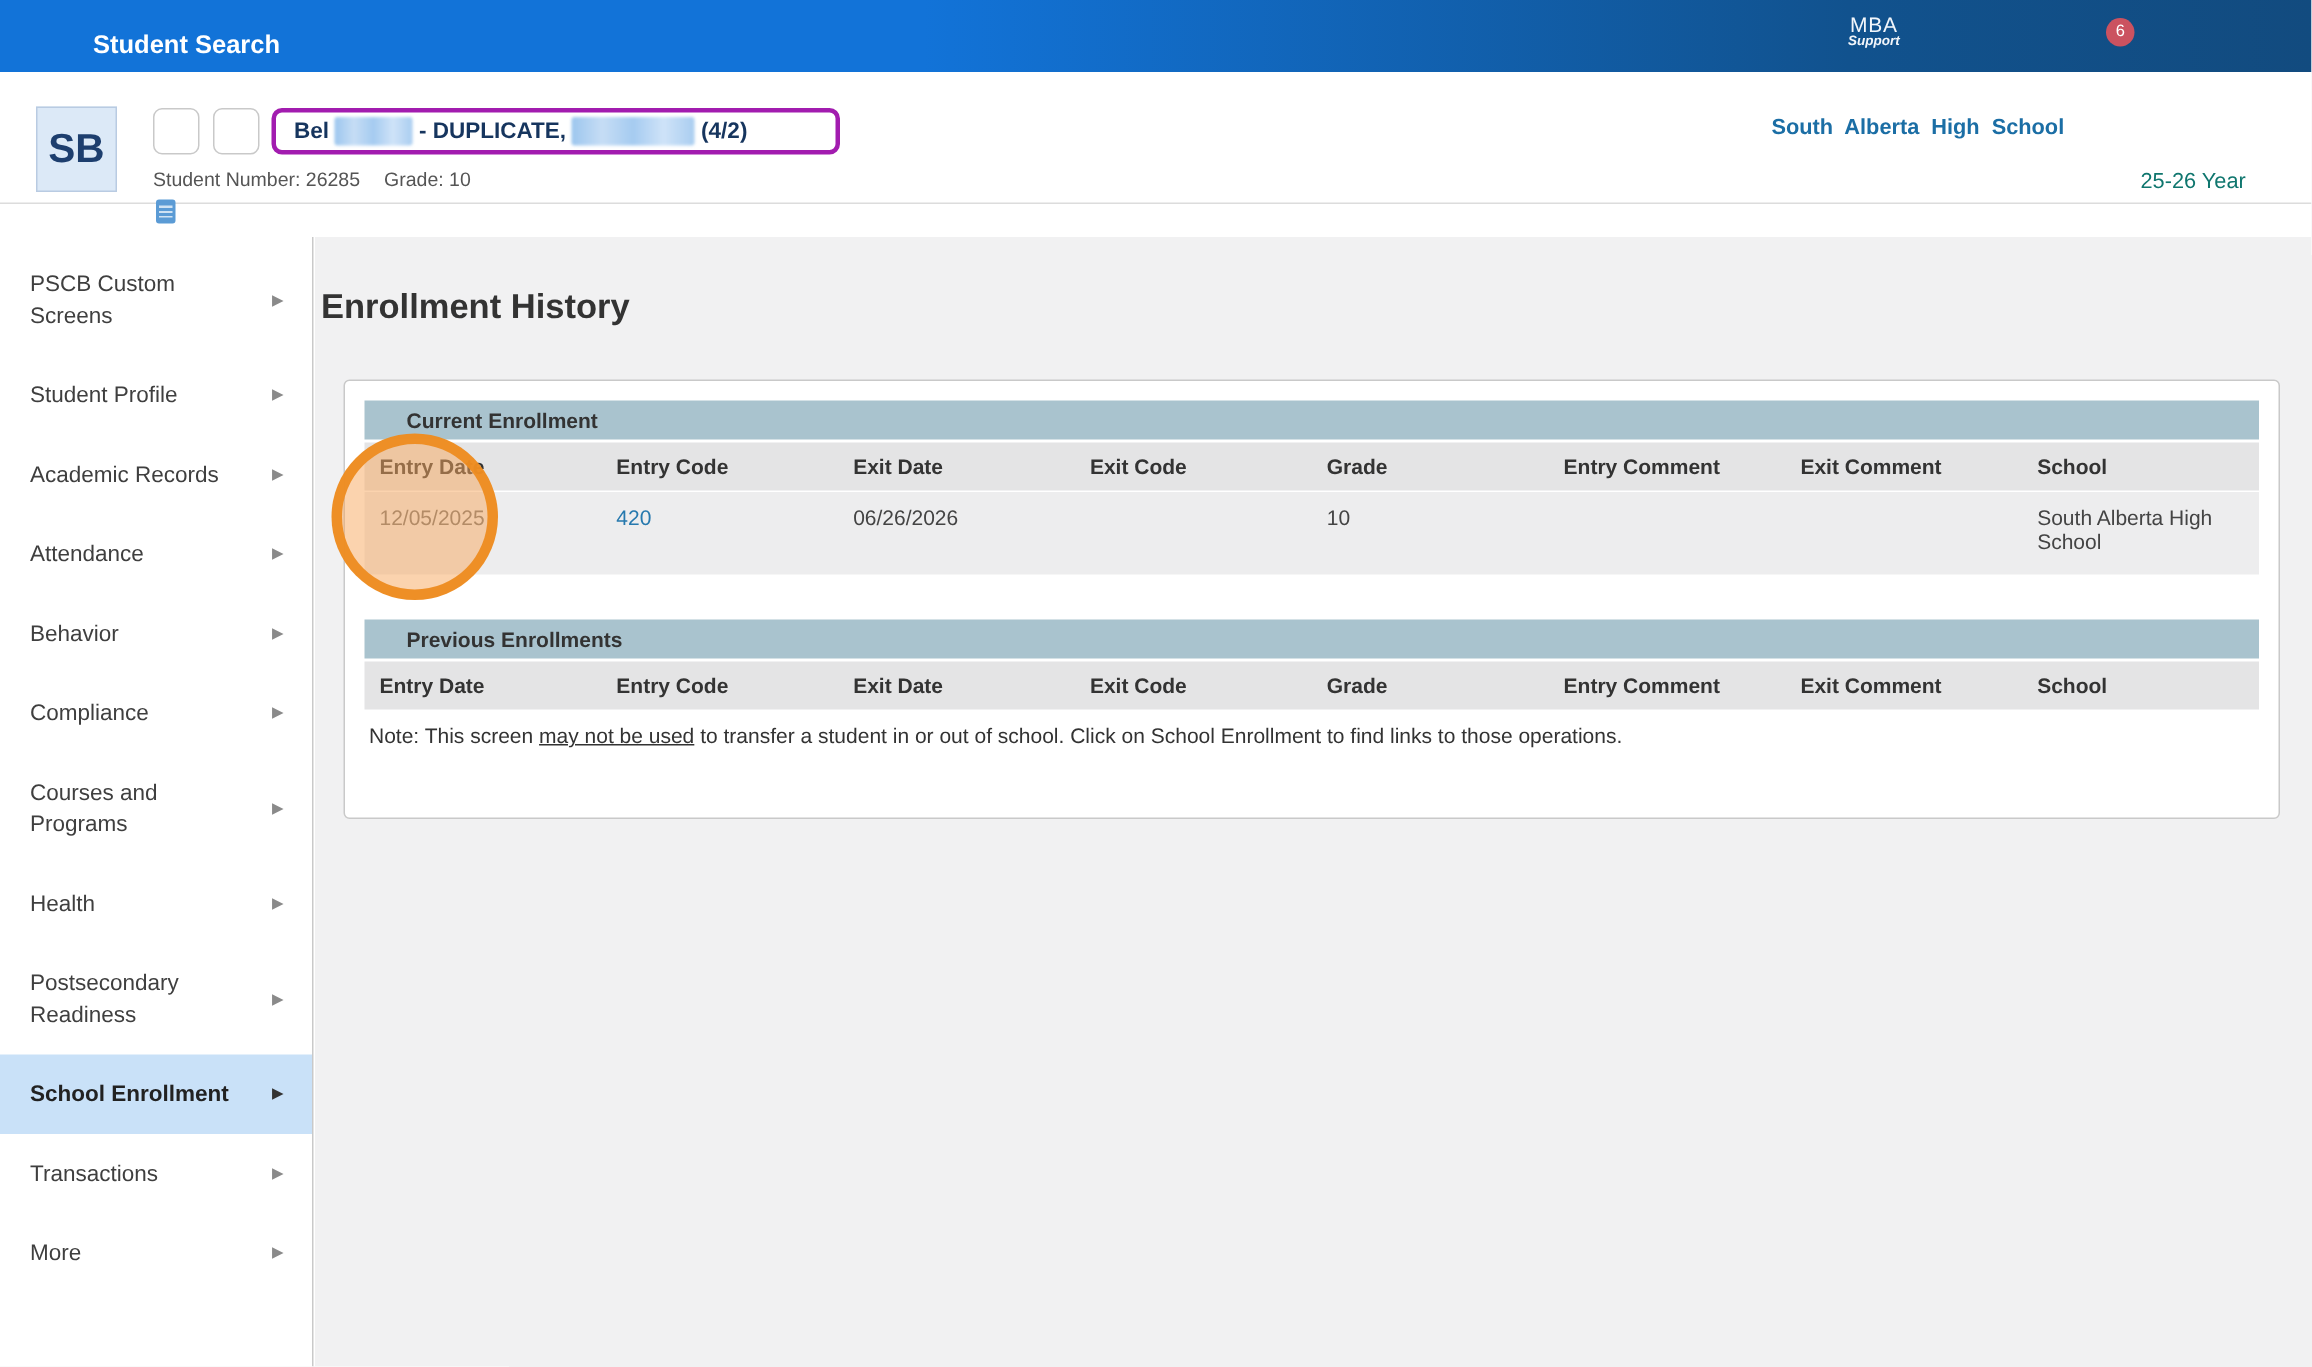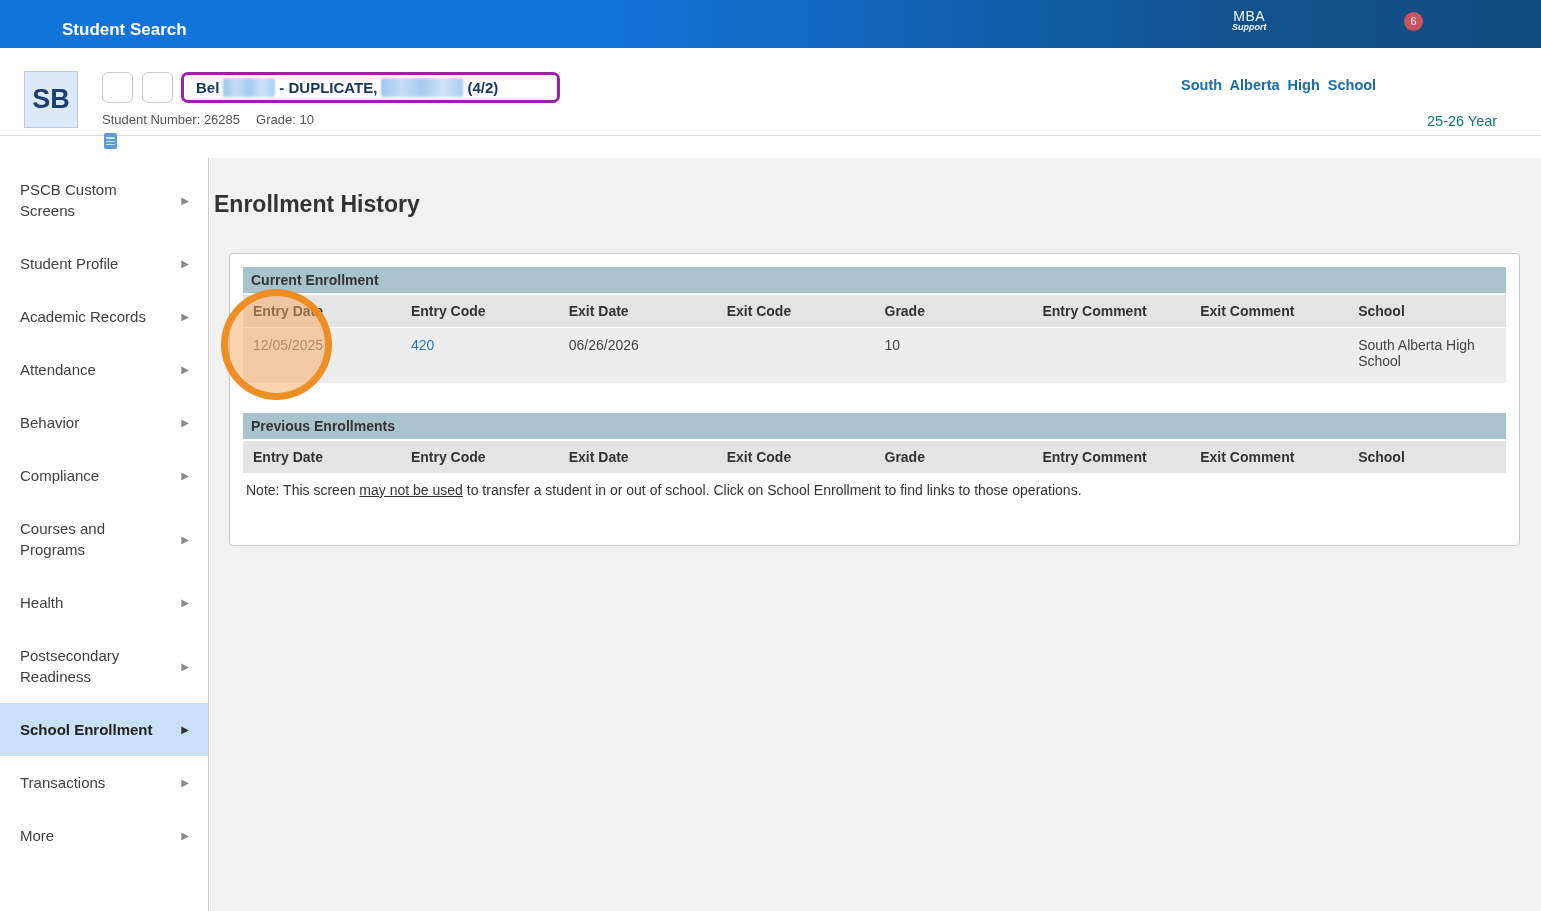--- a/index.html
+++ b/index.html
@@ -112,21 +112,21 @@
     position: absolute; left: 4px; top: 33px;
     font-size: 23px; font-weight: bold; color: #333;
   }
   .card {
     position: absolute; left: 19px; top: 95px; width: 1291px;
     background: #ffffff; border: 1px solid #c9c9c9; border-radius: 4px;
     padding: 13px 13px 47px 13px;
   }
   .section-bar {
     background: #a9c3ce; color: #333; font-size: 14px; font-weight: bold;
-    padding: 5px 8px; height: 26px;
+    padding: 5px 28px; height: 26px;
   }
   .grid-row {
     display: grid; grid-template-columns: repeat(8, 1fr);
   }
   .thead {
     background: #e4e4e5; margin-top: 2px;
   }
   .thead > div {
     font-size: 14px; font-weight: bold; color: #333; padding: 8px 10px;
   }

